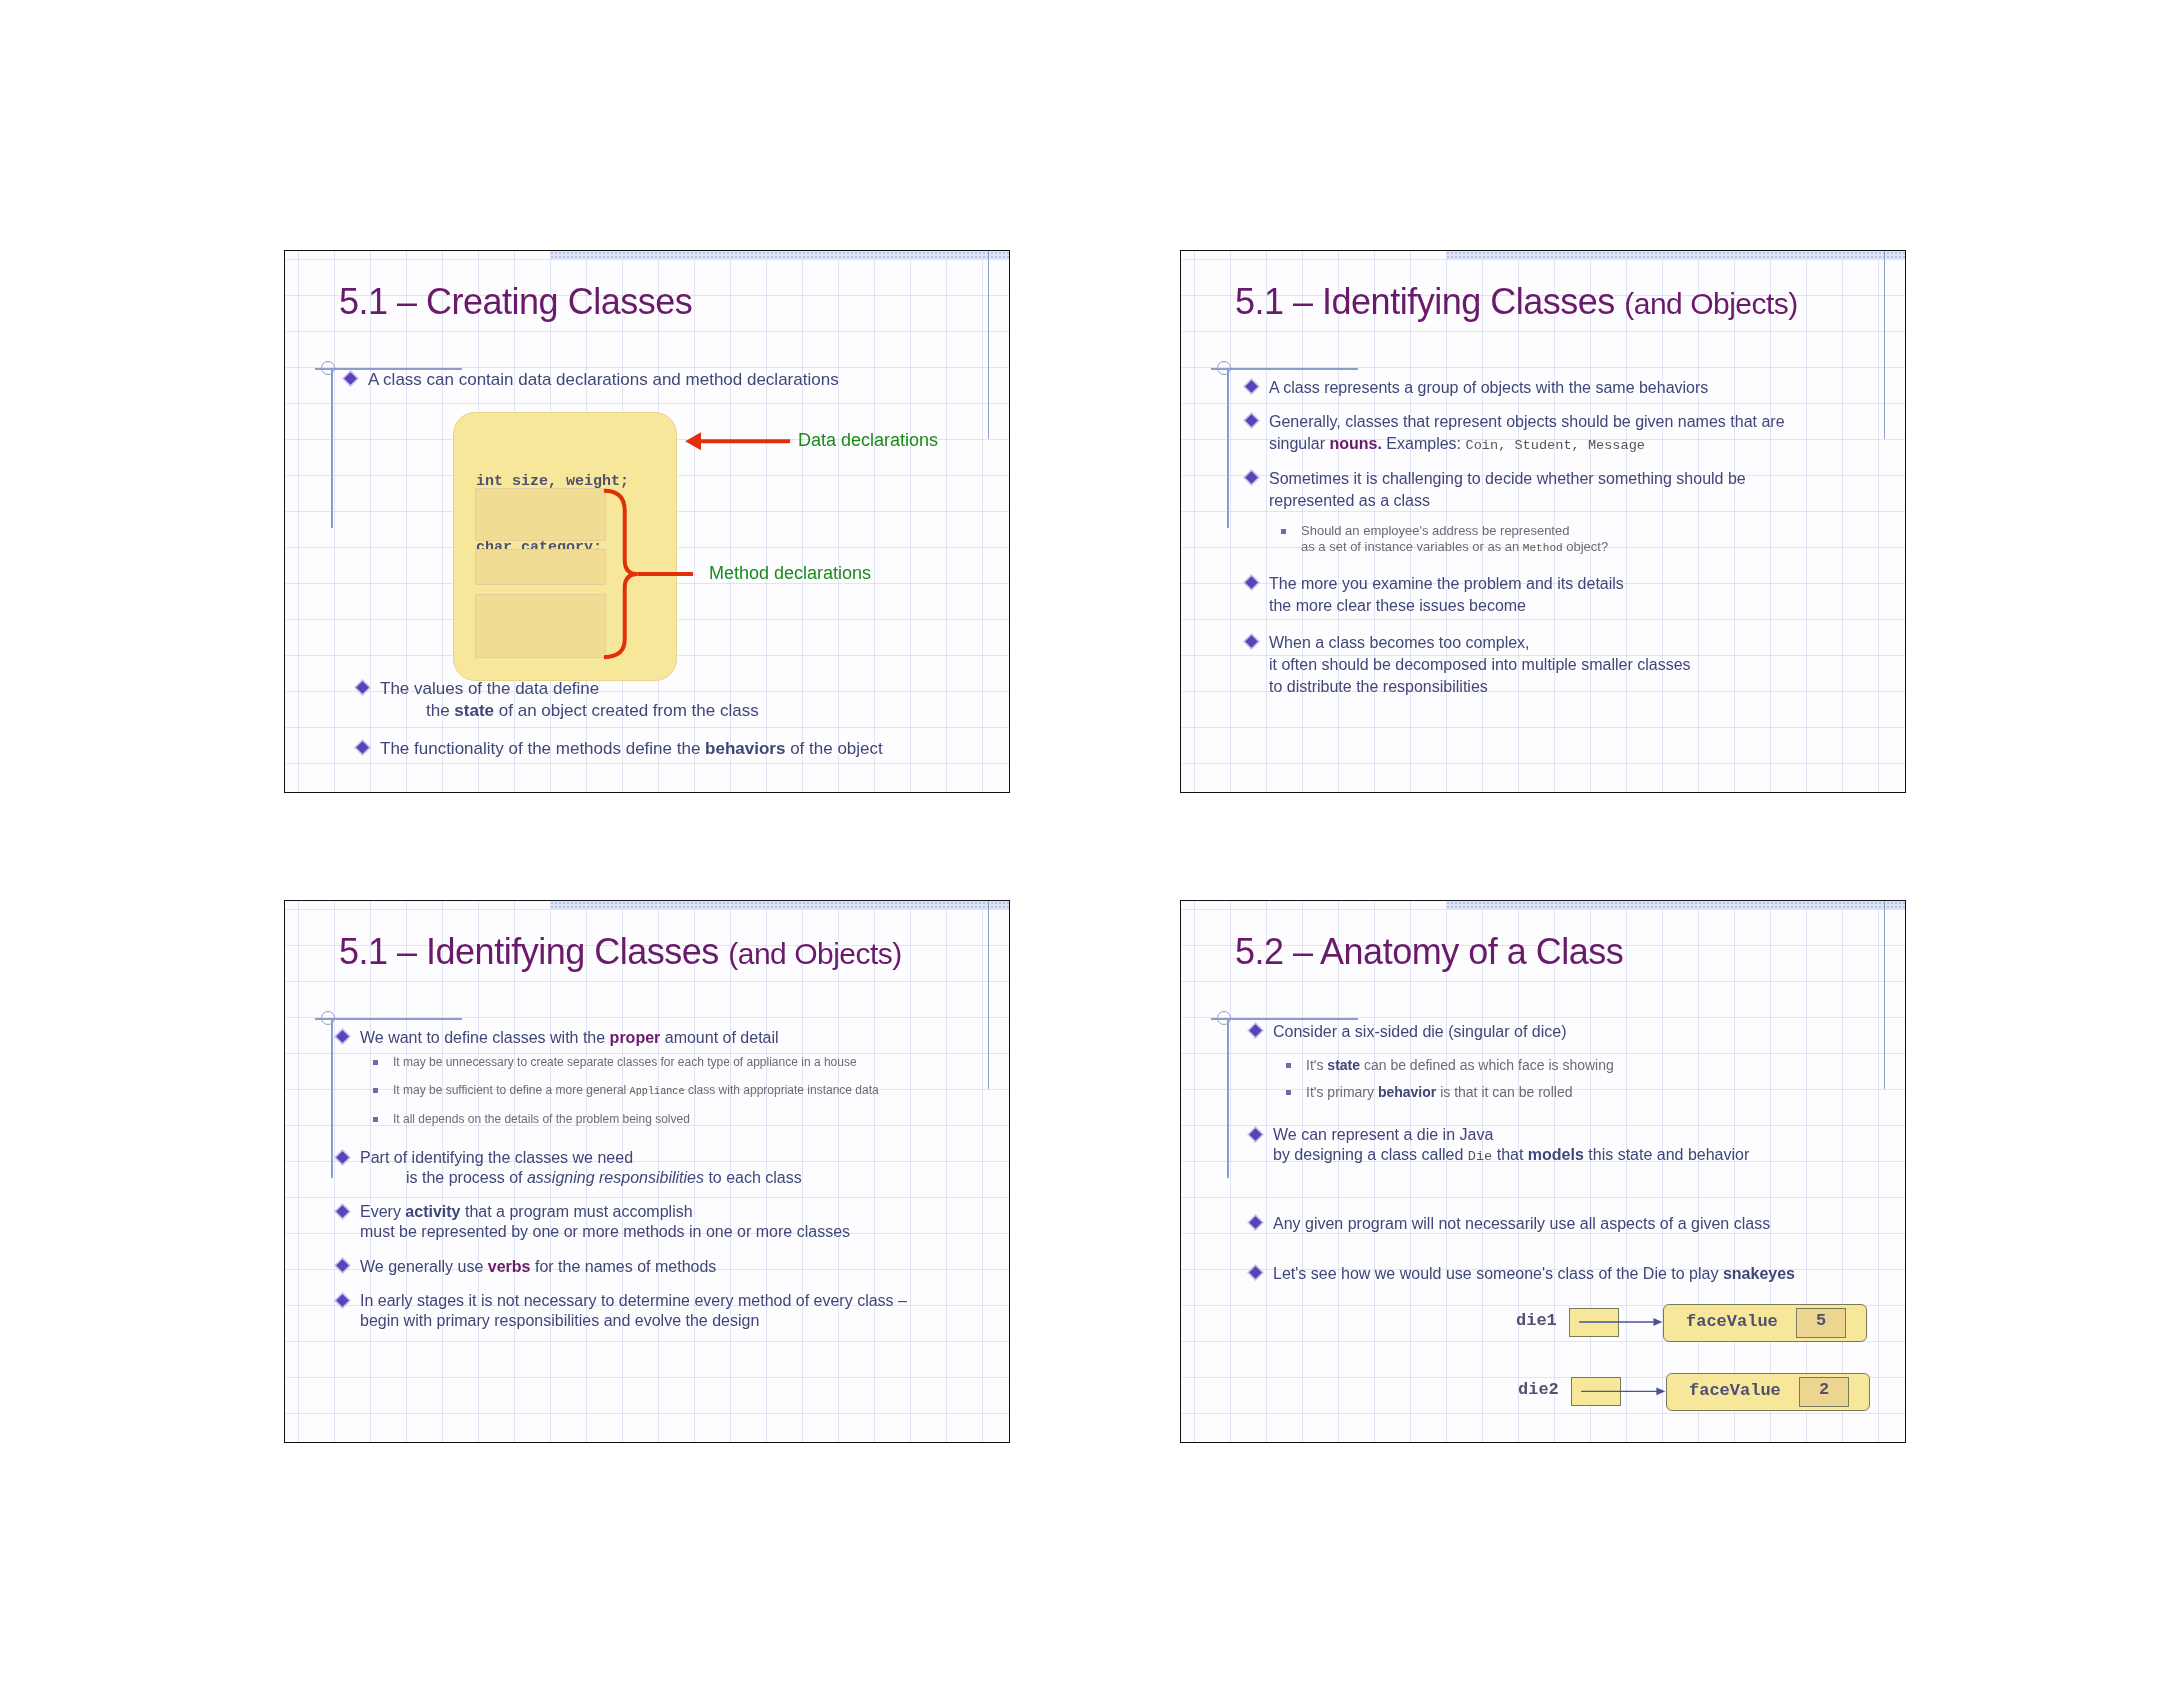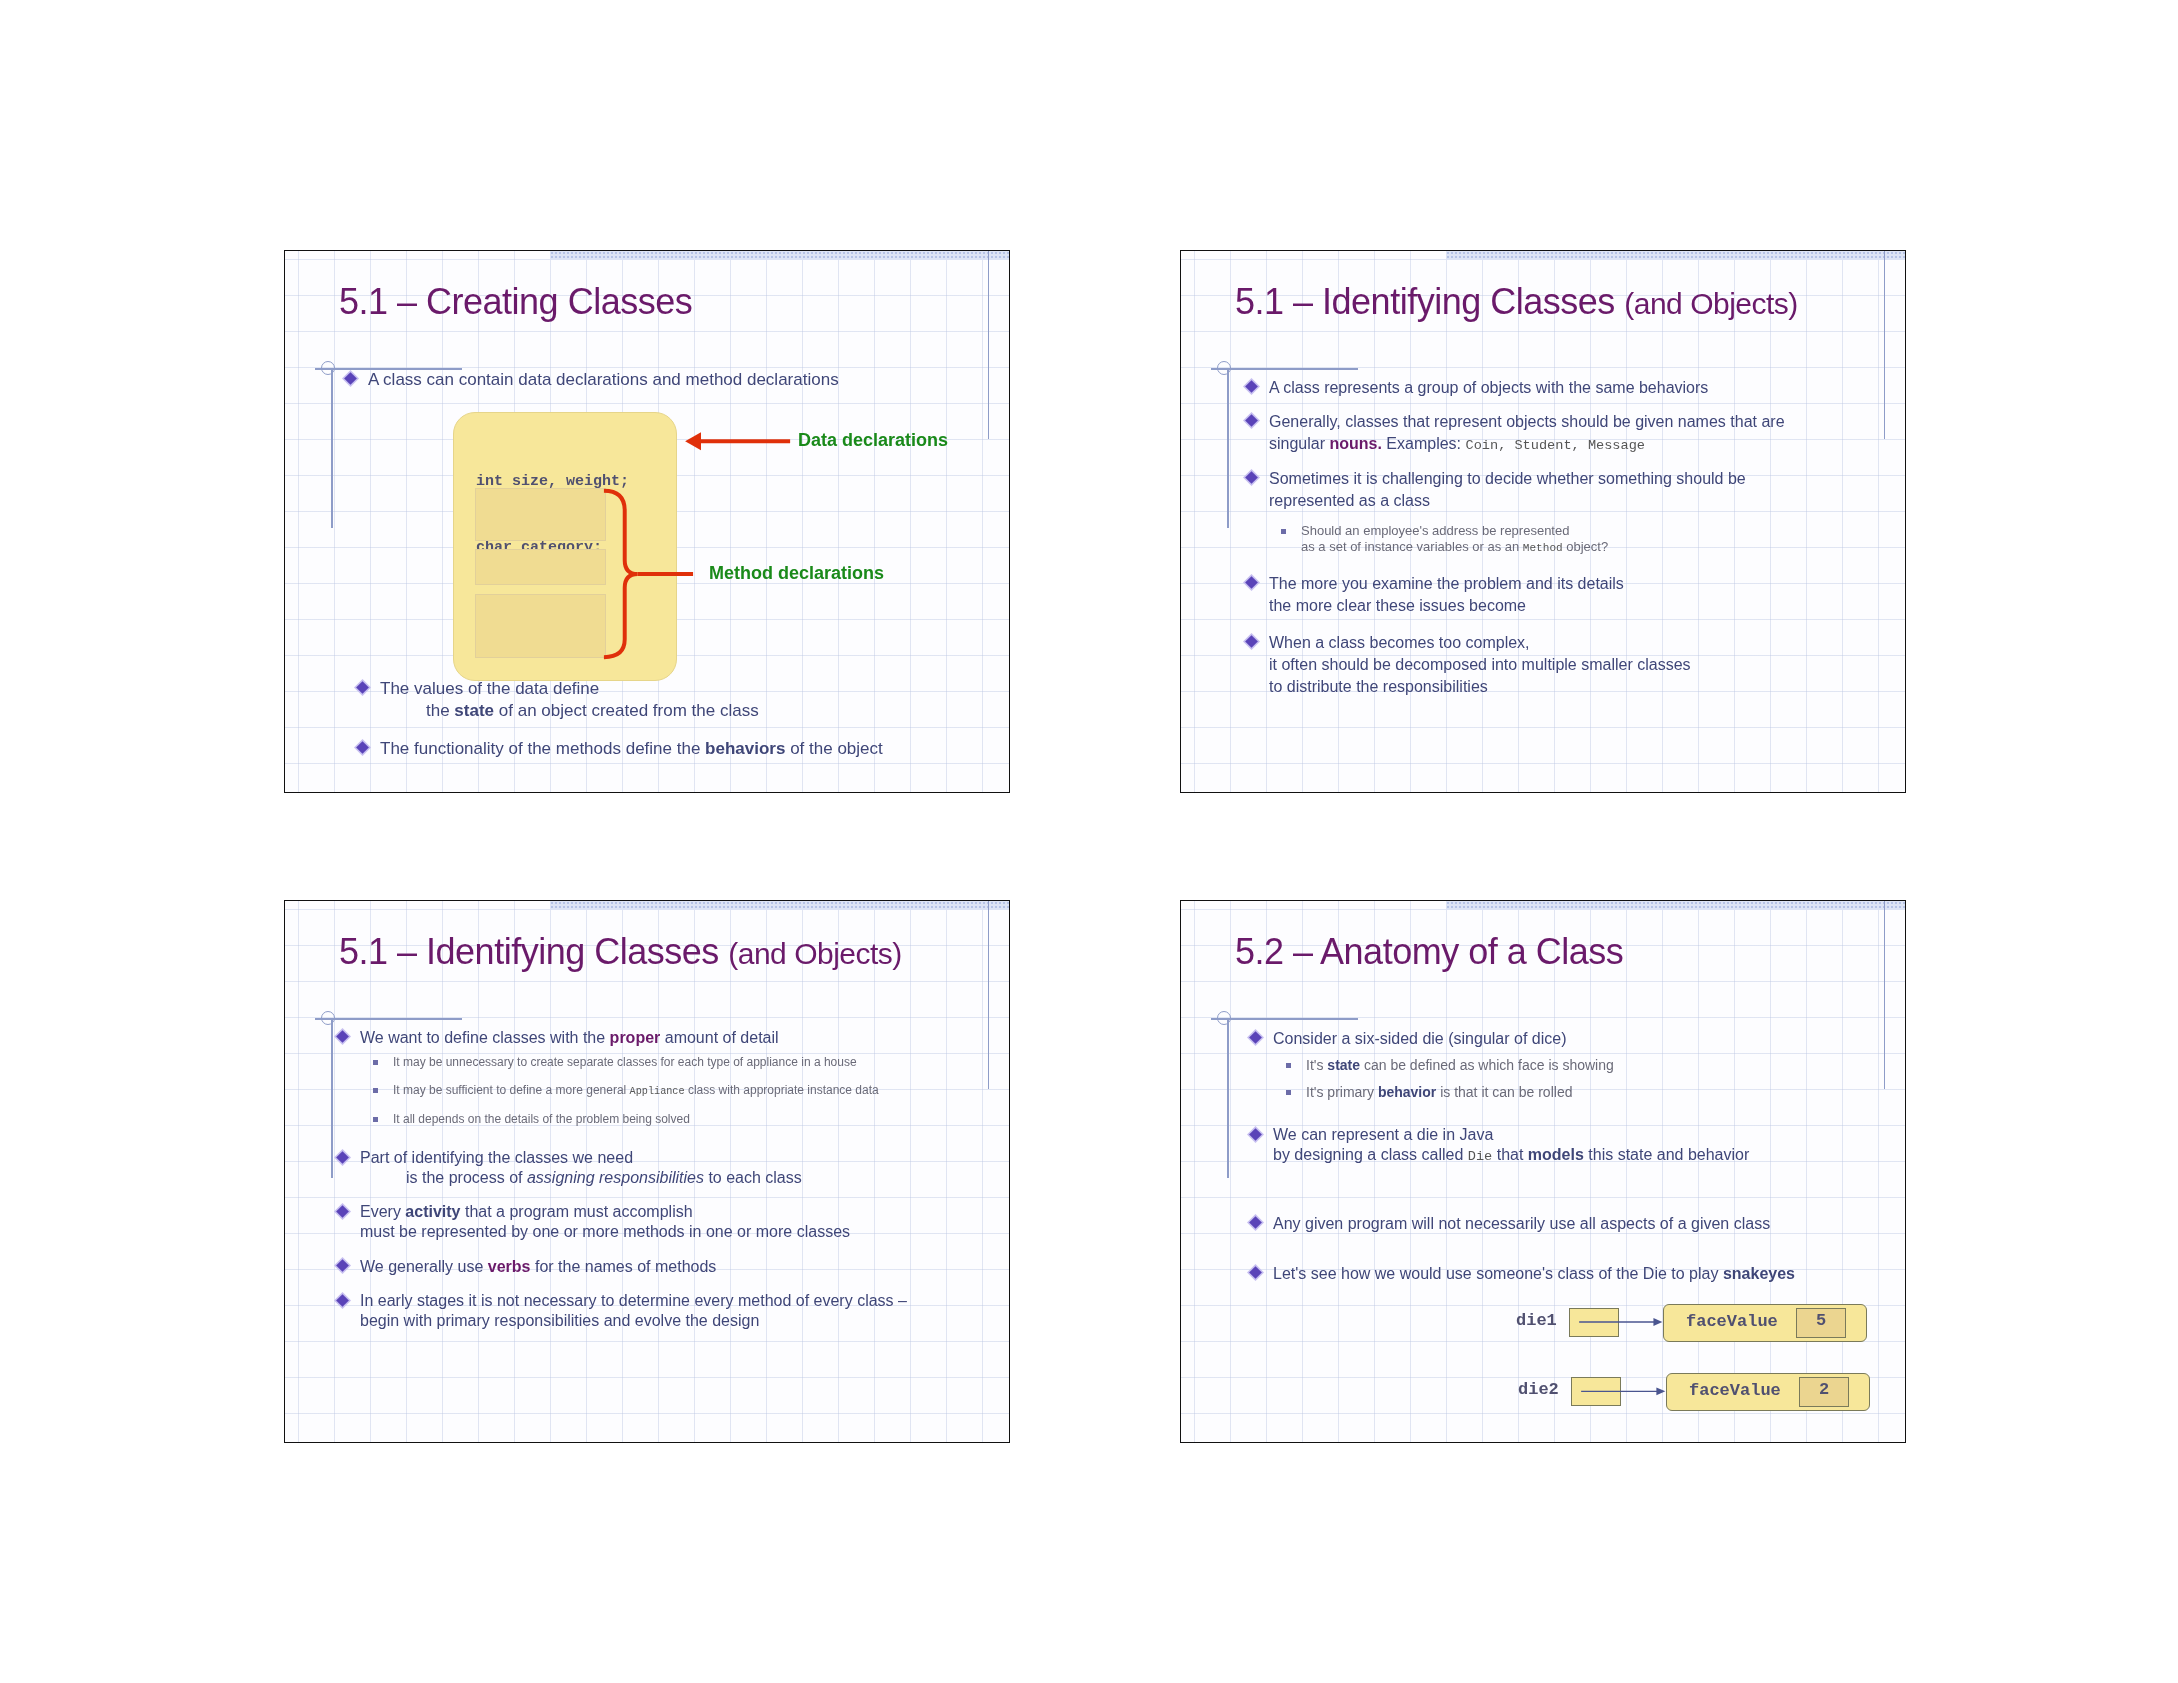--- a/index.html
+++ b/index.html
@@ -36,21 +36,21 @@
                  box-shadow:0 0 0 1.5px #c7bff0; }
   .sub-bullet { position:absolute; color:#6a6a78; font-size:13px; line-height:16px; white-space:nowrap; }
   .sub-bullet .sq { position:absolute; left:-20px; top:6px; width:5px; height:5px; background:#6c6ca8; }
   .mono { font-family:"Liberation Mono", monospace; font-size:0.85em; color:#555; }
   b.hl { color:#6a1a6a; }
   b { color:#3f4678; }
   .classbox { position:absolute; background:#f7e79a; border:1px solid #e6d58a; border-radius:22px; }
   .methbox { position:absolute; background:#f0dc92; border:1.5px solid #e2d09a; }
   .code { position:absolute; font-family:"Liberation Mono", monospace; font-weight:bold;
           color:#505070; font-size:15px; line-height:22px; white-space:pre; }
-  .green-label { position:absolute; color:#1a8a1a; font-weight:bold; font-size:18px; white-space:nowrap; }
+  .green-label { position:absolute; color:#1a8a1a; font-weight:normal; font-size:18px; white-space:nowrap; }
   .ref-label { position:absolute; font-family:"Liberation Mono", monospace; font-weight:bold;
                color:#505070; font-size:17px; }
   .refbox { position:absolute; width:48px; height:27px; background:#f7e79a; border:1px solid #7a7a5a; }
   .objbox { position:absolute; width:202px; height:36px; background:#f7e79a; border:1px solid #7a7a5a; border-radius:6px; }
   .objlabel { position:absolute; left:22px; top:7px; font-family:"Liberation Mono", monospace;
               font-weight:bold; color:#505070; font-size:17px; }
   .valbox { position:absolute; right:20px; top:3px; width:48px; height:28px; background:#ebd590;
             border:1px solid #7a7a5a; text-align:center; font-family:"Liberation Mono", monospace;
             font-weight:bold; color:#505070; font-size:17px; line-height:24px; }
   svg { position:absolute; overflow:visible; }
@@ -199,21 +199,21 @@
 
 <div class="slide" style="left:1180px; top:900px;">
   <div class="topbar"></div>
   <div class="vline-right"></div>
   <div class="vline-left"></div>
   <div class="hline"></div>
   <div class="crosshair"></div>
 
   <div class="title">5.2 – Anatomy of a Class</div>
 
-  <div class="bullet" style="left:92px; top:127px; font-size:16px;">
+  <div class="bullet" style="left:92px; top:120px; font-size:16px;">
     <span class="dia"></span>
     <span>Consider a six-sided die (singular of dice)</span>
   </div>
   <div class="sub-bullet" style="left:125px; top:156px; font-size:14px;">
     <span class="sq"></span>
     <span>It's </span><b>state</b><span> can be defined as which face is showing</span>
   </div>
   <div class="sub-bullet" style="left:125px; top:183px; font-size:14px;">
     <span class="sq"></span>
     <span>It's primary </span><b>behavior</b><span> is that it can be rolled</span>

